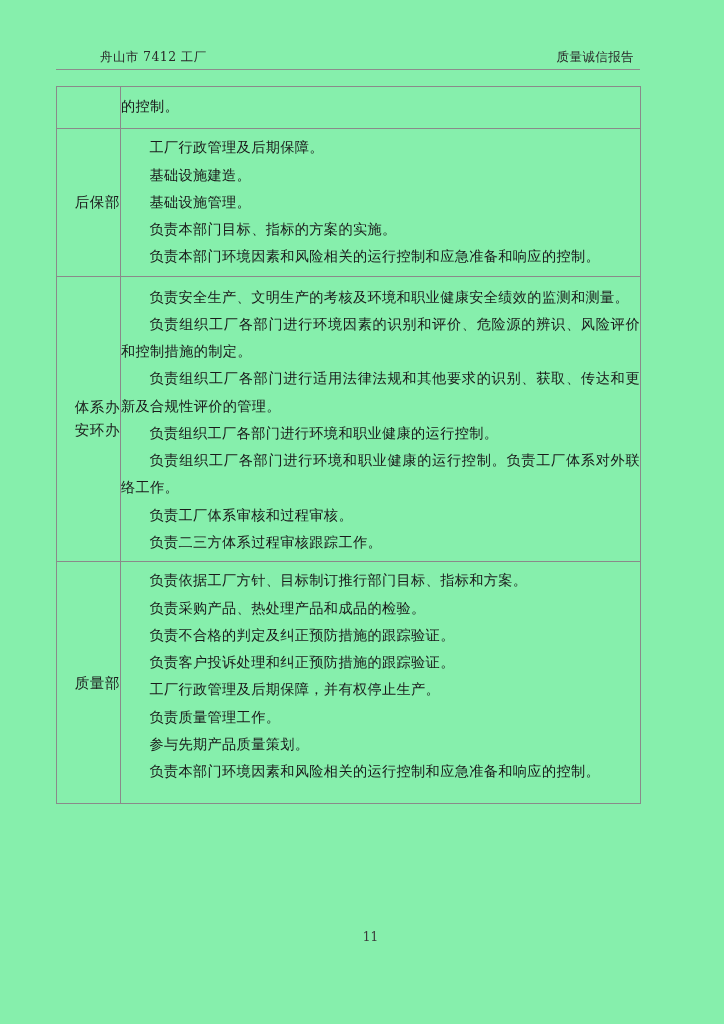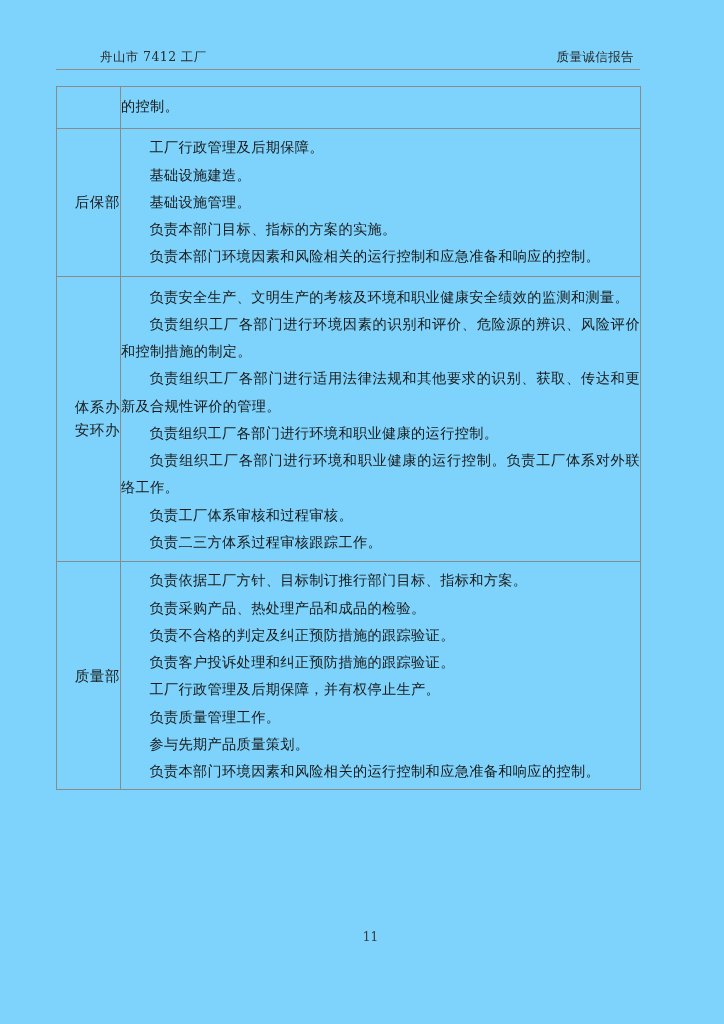--- a/index.html
+++ b/index.html
@@ -12,21 +12,21 @@
     height: 1024px;
     position: relative;
     font-family: "DejaVu Serif", "Liberation Serif", serif;
     color: #1a1a1a;
     overflow: hidden;
   }
 
   .page {
     position: absolute;
     inset: 0;
-    background: #7dd3fc;
+    background: #86efac;
   }
 
   
   .header {
     position: absolute;
     left: 56px;
     top: 44px;
     width: 584px;
     height: 26px;
     display: flex;
@@ -87,21 +87,21 @@
     text-indent: 2em;
     margin: 0;
     color: #1a1a1a;
   }
   .para.no-indent { text-indent: 0; }
 
   
   .row-cont .body-cell { padding-top: 6px; padding-bottom: 8px; }
   .row-houbao .body-cell { padding-top: 5px; padding-bottom: 5px; }
   .row-tixi .body-cell { padding-top: 7px; padding-bottom: 5px; }
-  .row-zhiliang .body-cell { padding-top: 5px; padding-bottom: 4px; }
+  .row-zhiliang .body-cell { padding-top: 5px; padding-bottom: 18px; }
 
   
   .page-number {
     position: absolute;
     left: 17px;
     right: 0;
     top: 930px;
     text-align: center;
     font-family: "DejaVu Serif", "Liberation Serif", serif;
     font-size: 12px;

